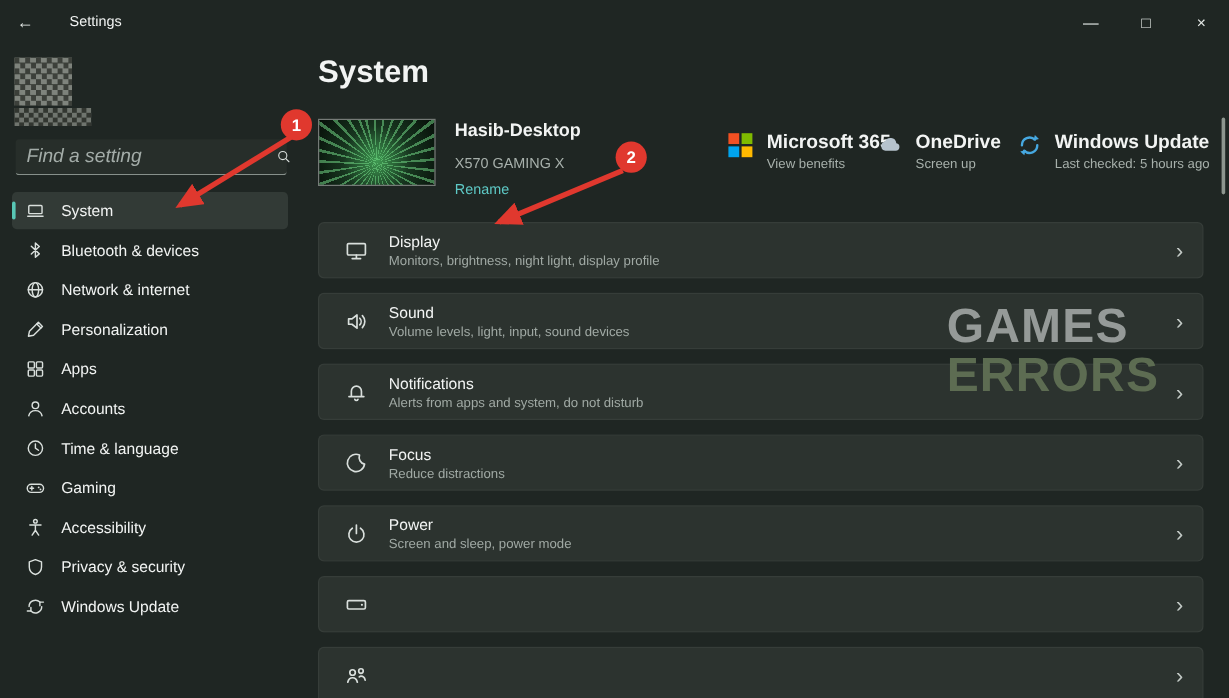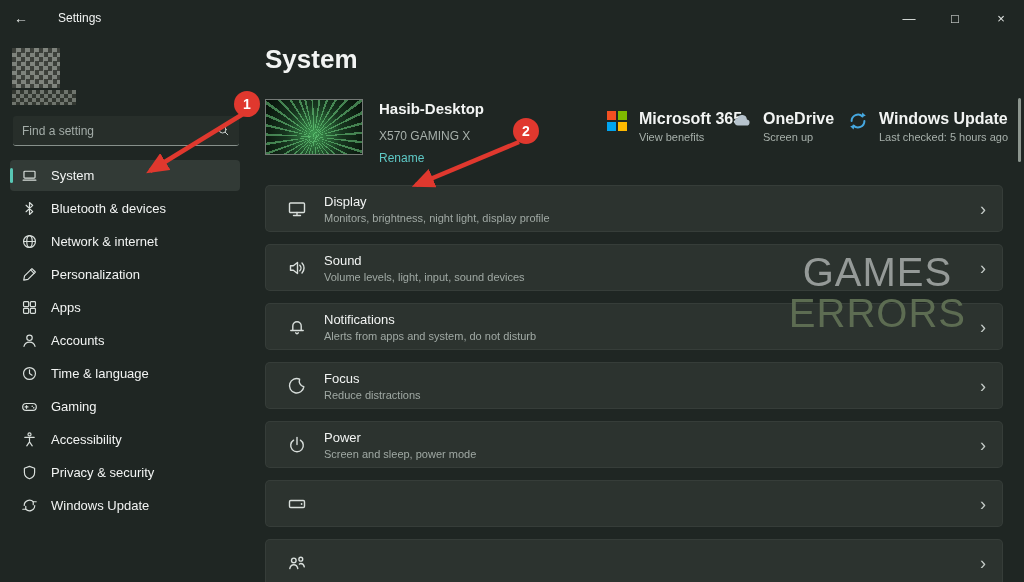--- a/index.html
+++ b/index.html
@@ -30,21 +30,21 @@
   .avatar-pixel{position:absolute;left:12px;top:12px;width:48px;height:40px;
     background-image:
       repeating-conic-gradient(rgba(130,135,128,0.95) 0% 25%, rgba(60,64,58,0.95) 0% 50%),
       repeating-conic-gradient(rgba(95,100,92,0.6) 0% 25%, rgba(42,46,40,0.6) 0% 50%);
     background-size:9px 9px,13px 13px;}
   .pixel-strip{position:absolute;left:12px;top:54px;width:64px;height:15px;
     background-image:repeating-conic-gradient(rgba(120,125,118,0.9) 0% 25%, rgba(52,56,50,0.9) 0% 50%);
     background-size:8px 8px;}
   .search-box{position:absolute;left:13px;top:80px;width:226px;height:30px;background:#272e2a;
     border-radius:3px;border-bottom:1px solid #87908b;display:flex;align-items:center;padding:0 9px;}
-  .search-box input{flex:1;background:transparent;border:none;outline:none;color:#dfe4e2;font-size:12px;font-family:inherit;}
+  .search-box input{flex:1;background:transparent;border:none;outline:none;color:#dfe4e2;font-size:16px;font-family:inherit;font-style:italic;}
   .search-box input::placeholder{color:#a3aca8;}
   .search-icon{width:13px;height:13px;flex:0 0 auto;}
   .nav{position:absolute;top:122px;left:0;right:0;}
   .nav-item{display:flex;align-items:center;gap:13px;margin:2px 10px;padding:7px 11px;border-radius:4px;font-size:13px;position:relative;}
   .nav-item.selected{background:#323a36;}
   .nav-item.selected::before{content:"";position:absolute;left:0;top:8px;bottom:8px;width:3px;border-radius:2px;background:var(--accent);}
   .nav-icon{width:17px;height:17px;flex:0 0 auto;}
   .nav-label{white-space:nowrap;}
 
   
@@ -68,21 +68,21 @@
 
   .rows{position:absolute;left:265px;top:185px;width:738px;}
   .row{height:47px;background:#2c332f;border:1px solid rgba(255,255,255,0.05);border-radius:5px;
     margin-bottom:12px;display:flex;align-items:center;padding:0 16px;}
   .row-icon{width:20px;height:20px;margin:0 17px 0 5px;flex:0 0 auto;}
   .row-title{font-size:13px;}
   .row-sub{font-size:11px;color:#a0a9a4;margin-top:3px;}
   .chevron{margin-left:auto;font-size:18px;color:#c3cac6;line-height:1;}
 
   
-  .watermark{position:absolute;right:58px;top:252px;text-align:center;font-weight:400;font-size:40px;
+  .watermark{position:absolute;right:58px;top:252px;text-align:left;font-weight:700;font-size:40px;
     line-height:1.02;letter-spacing:1px;z-index:5;pointer-events:none;}
   .wm1{color:rgba(168,173,170,0.85);}
   .wm2{color:rgba(96,112,84,0.95);}
   .ann-circle{position:absolute;width:26px;height:26px;border-radius:50%;background:var(--annotation-red);
     color:#fff;font-size:14px;font-weight:700;display:flex;align-items:center;justify-content:center;z-index:10;}
   #circle1{left:234px;top:91px;} #circle2{left:513px;top:118px;}
   .ann-overlay{position:absolute;left:0;top:0;width:1024px;height:582px;z-index:9;pointer-events:none;}
   .scrollbar{position:absolute;right:3px;top:98px;width:3px;height:64px;background:#8d968f;border-radius:2px;z-index:8;}
 </style>
 </head>

